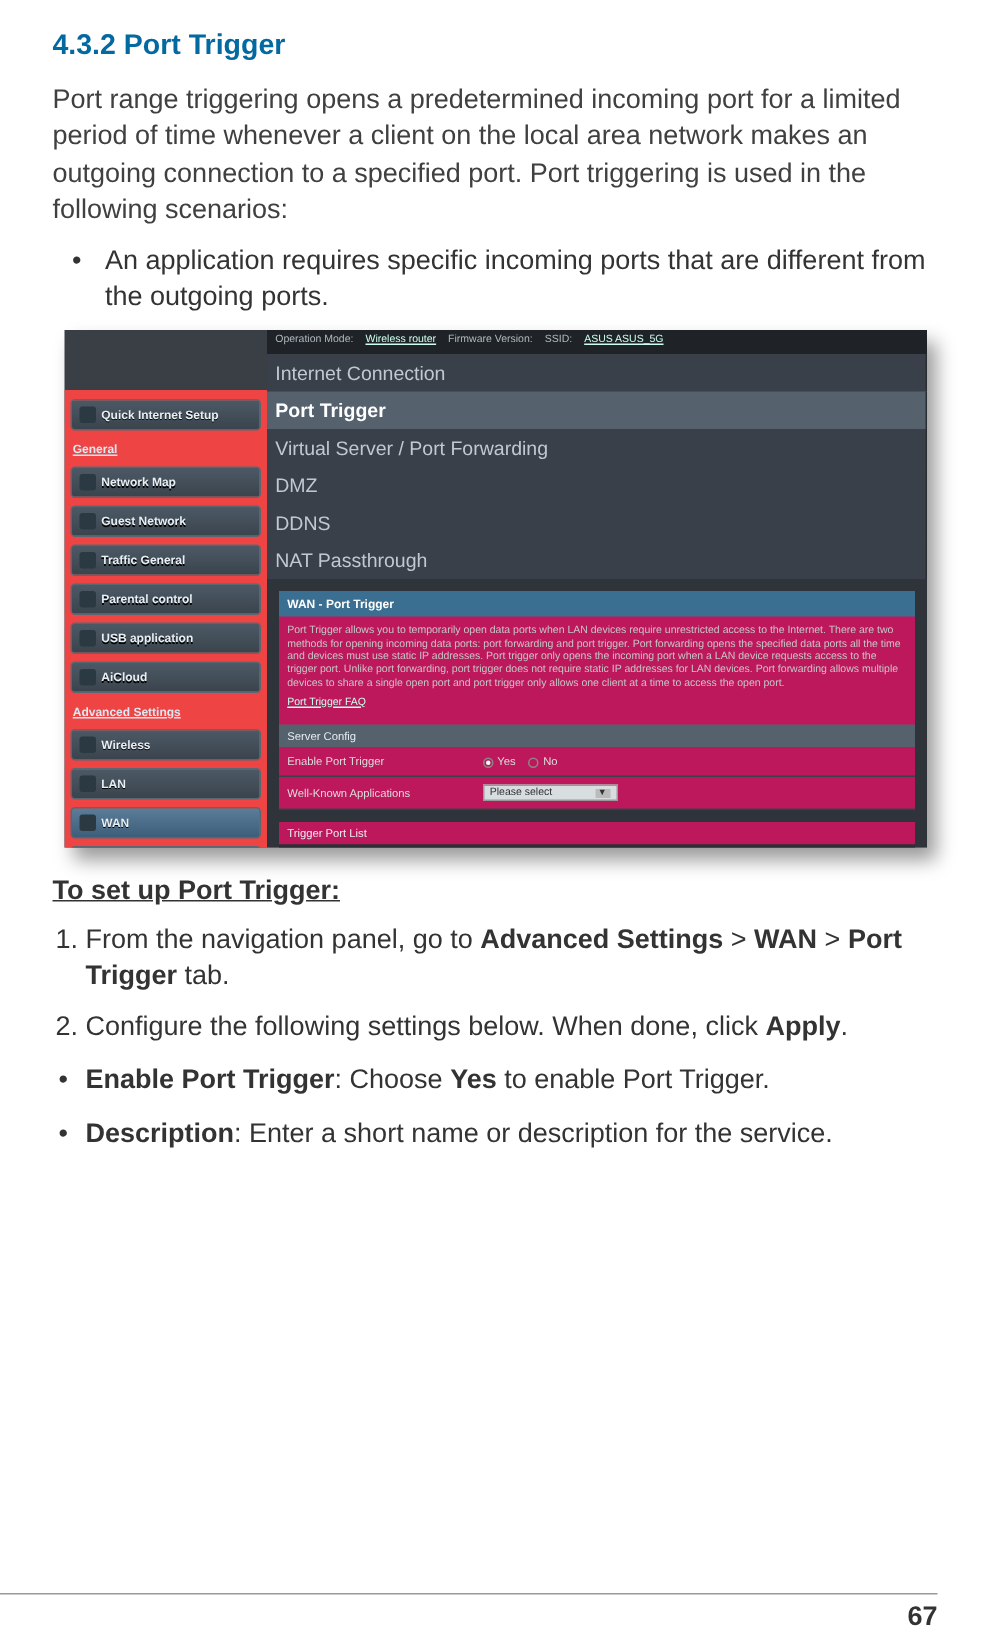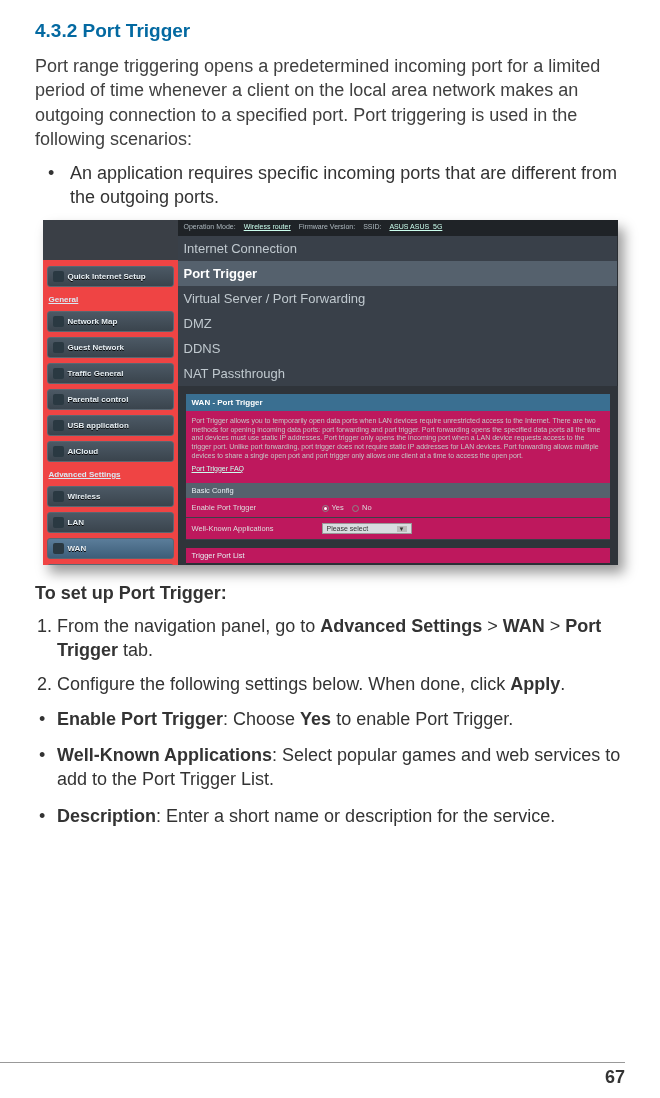--- a/index.html
+++ b/index.html
@@ -187,20 +187,21 @@
     .apply-row { text-align:center;padding:8px 0;background:#2a2f35;}
     .apply-btn {
       display:inline-block;background:#1f2327;color:#eee;font-size:8px;font-weight:700;padding:4px 16px;border:1px solid #666;border-radius:3px;
     }
 
     
     h4.subhead {
       font-size: 18px;
       font-weight: 700;
       margin: 12px 0 10px 0;
+      text-decoration: underline;
     }
     ol.steps {
       padding-left: 22px;
       font-size: 18px;
       line-height: 1.35;
     }
     ol.steps li { margin-bottom: 10px; }
     ul.opts {
       list-style: none;
       padding-left: 22px;
@@ -305,21 +306,21 @@
       <div class="shot-tab">NAT Passthrough</div>
     </div>
 
     <div class="panel">
       <div class="panel-title">WAN - Port Trigger</div>
       <div class="panel-body">
         <span>Port Trigger allows you to temporarily open data ports when LAN devices require unrestricted access to the Internet. There are two methods for opening incoming data ports: port forwarding and port trigger. Port forwarding opens the specified data ports all the time and devices must use static IP addresses. Port trigger only opens the incoming port when a LAN device requests access to the trigger port. Unlike port forwarding, port trigger does not require static IP addresses for LAN devices. Port forwarding allows multiple devices to share a single open port and port trigger only allows one client at a time to access the open port.</span>
         <br>
         <span class="link">Port Trigger FAQ</span>
       </div>
-      <div class="sub-bar">Basic Config</div>
+      <div class="sub-bar">Server Config</div>
       <div class="form-row">
         <div class="lbl">Enable Port Trigger</div>
         <div class="ctrl">
           <span class="radio on"></span><span>Yes</span>
           &nbsp;&nbsp;
           <span class="radio"></span><span>No</span>
         </div>
       </div>
       <div class="form-row">
         <div class="lbl">Well-Known Applications</div>
@@ -373,21 +374,18 @@
   <li>
     <span>Configure the following settings below. When done, click </span><span class="b">Apply</span><span>.</span>
   </li>
 </ol>
 
 <ul class="opts">
   <li>
     <span class="b">Enable Port Trigger</span><span>: Choose </span><span class="b">Yes</span><span> to enable Port Trigger.</span>
   </li>
   <li>
-    <span class="b">Well-Known Applications</span><span>: Select popular games and web services to add to the Port Trigger List.</span>
-  </li>
-  <li>
     <span class="b">Description</span><span>: Enter a short name or description for the service.</span>
   </li>
 </ul>
 
 <div class="footer-line"></div>
 <div class="page-num">67</div>
 
 </body></html>

